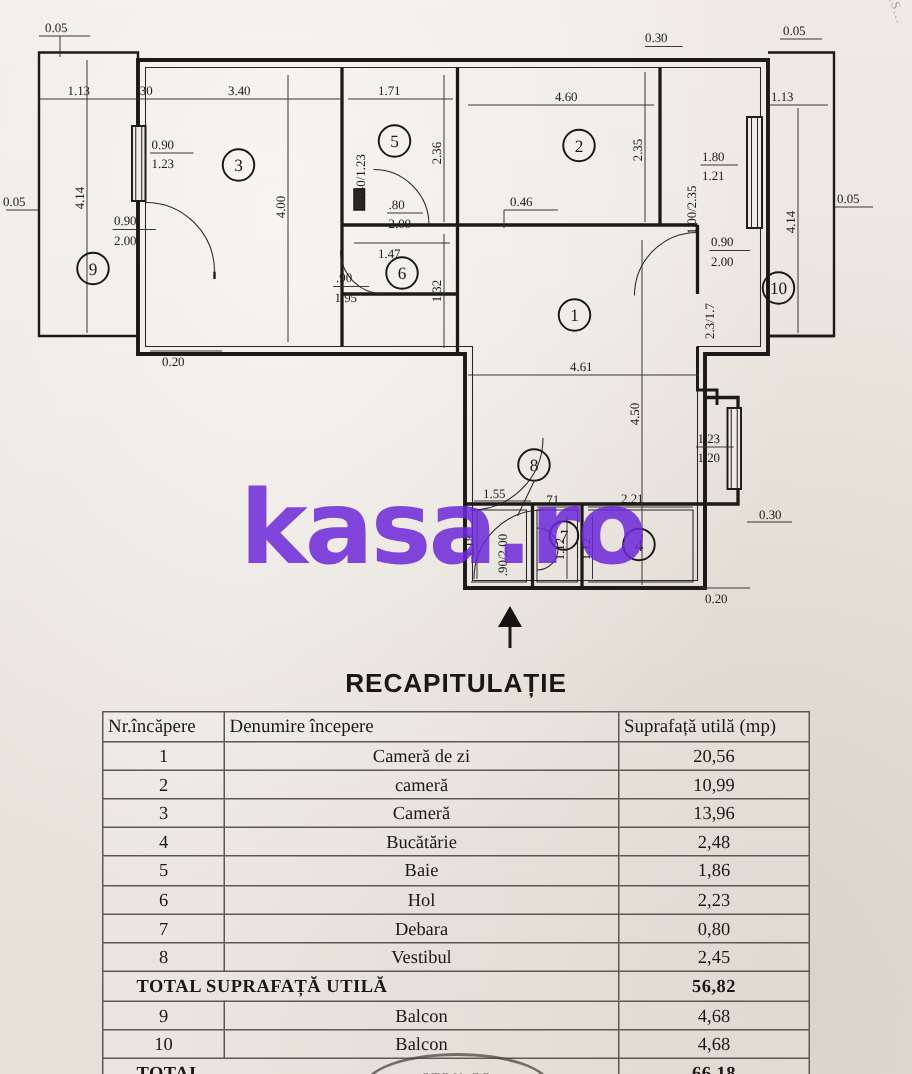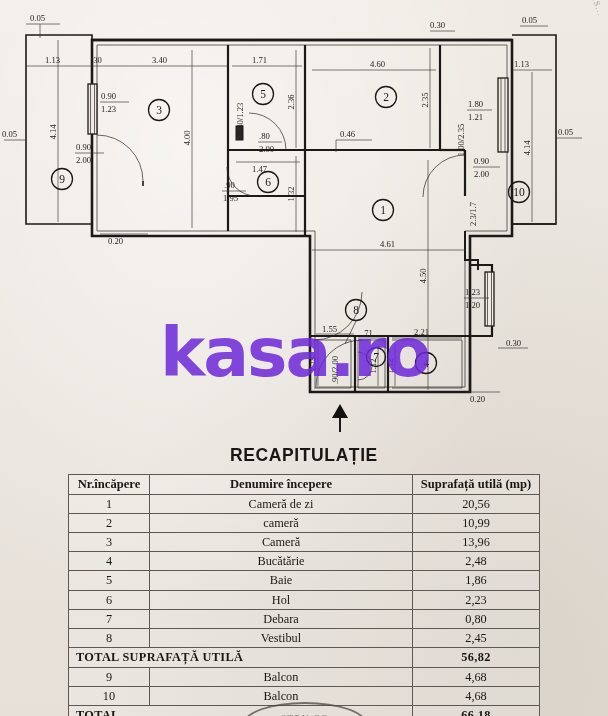--- a/index.html
+++ b/index.html
@@ -56,34 +56,34 @@
     color:#1a1816;
     background:rgba(255,255,255,.16);
   }
   #recap-table th, #recap-table td{
     border:1px solid #5d5854;
     padding:1px 3px;
     line-height:1.32;
     height:16px;
   }
   #recap-table th{
-    font-weight:700;
-    text-align:center;
+    font-weight:400;
+    text-align:left;
     font-size:12.6px;
     margin-top:20px;
   }
   #recap-table td.c-nr{width:74px;text-align:center;}
   #recap-table td.c-name{text-align:center;}
   #recap-table td.c-area{width:120px;text-align:center;}
   #recap-table tr.total-row td{
     font-weight:700;
     letter-spacing:.35px;
   }
   #recap-table tr.total-row td.c-span{
-    text-align:left;padding-left:7px;border-right:none;
+    text-align:left;padding-left:22px;border-right:none;
   }
   #recap-table tr.grand-row td{font-weight:700;}
   
   #stamp{
     position:absolute;left:243px;top:702px;
     width:120px;height:40px;
     border:2px solid #46423f;
     border-radius:50%;
     opacity:.72;
     overflow:hidden;

